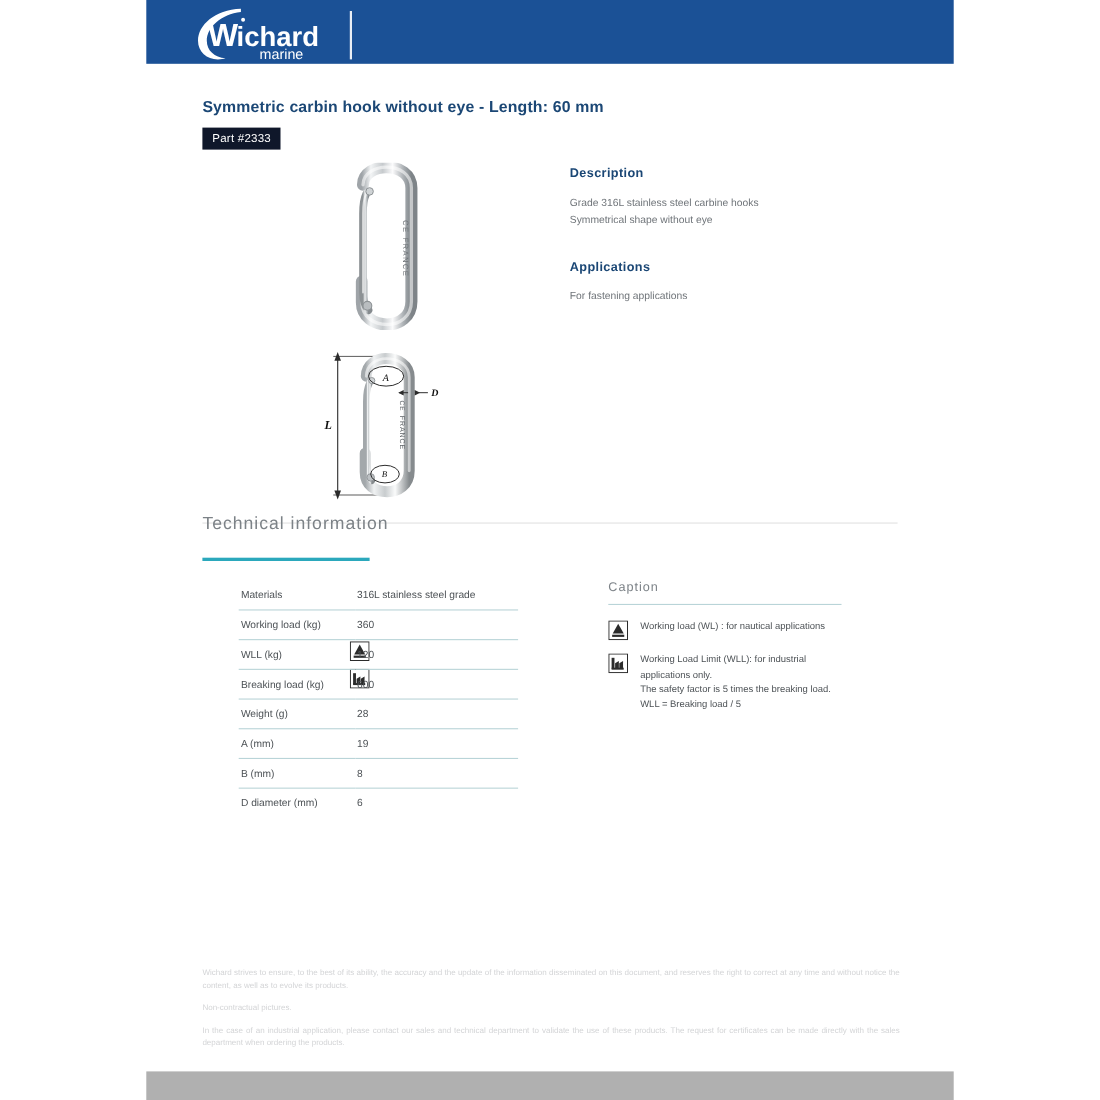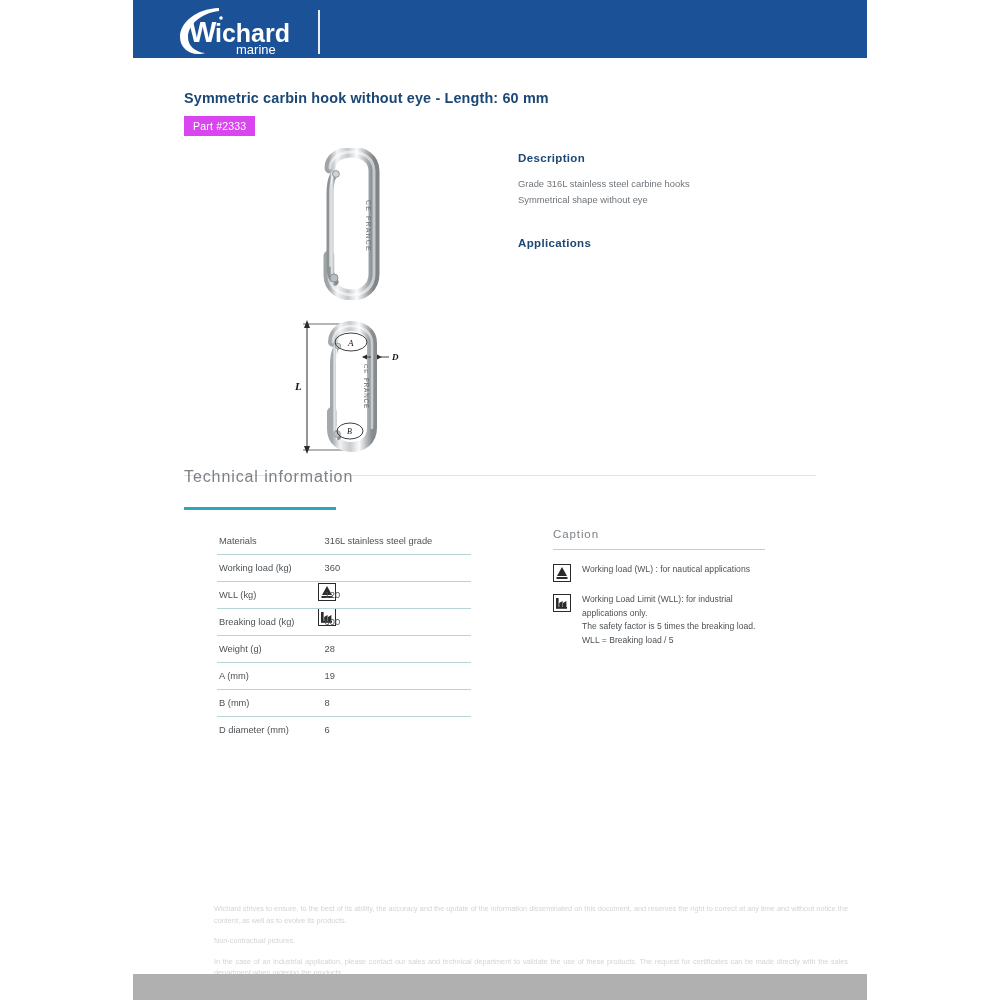--- a/index.html
+++ b/index.html
@@ -59,21 +59,21 @@
     font-size: 14.4px;
     font-weight: bold;
     color: #1b4775;
     letter-spacing: 0.15px;
     white-space: nowrap;
   }
   .part-badge {
     position: absolute;
     left: 51px;
     top: 116px;
-    background: #d946ef;
+    background: #0f172a;
     color: #ffffff;
     font-size: 10.5px;
     padding: 4px 9px 4px 9px;
     letter-spacing: 0.2px;
   }
 
   
   .product-photo {
     position: absolute;
     left: 160px;
@@ -201,23 +201,22 @@
   .caption-text {
     font-size: 8.6px;
     color: #4d5256;
     line-height: 13.5px;
   }
 
   
   .legal {
     position: absolute;
     left: 51px;
-    top: 903px;
+    top: 878px;
     width: 634px;
-    margin-left: 30px;
   }
   .legal p {
     margin: 0 0 9px 0;
     font-size: 7.3px;
     color: #d3d4d6;
     line-height: 11.6px;
     text-align: justify;
   }
   .legal p:last-child { margin-bottom: 0; }
 
@@ -342,20 +341,21 @@
   </div>
 
   <div class="desc-col">
     <p class="sec-head">Description</p>
     <p class="sec-body">
       <span>Grade 316L stainless steel carbine hooks</span><br>
       <span>Symmetrical shape without eye</span>
     </p>
     <div class="sec-gap"></div>
     <p class="sec-head">Applications</p>
+    <p class="sec-body">For fastening applications</p>
   </div>
 
   <div class="top-rule"></div>
   <div class="tech-head">Technical information</div>
   <div class="tech-underline"></div>
 
   <div class="row-icon wl">
     <svg width="18" height="18" viewBox="0 0 18 18">
       <rect x="0.5" y="0.5" width="17" height="17" fill="#ffffff" stroke="#2b2b2b" stroke-width="1"></rect>
       <polygon points="9,3 14,12 4,12" fill="#2b2b2b"></polygon>

